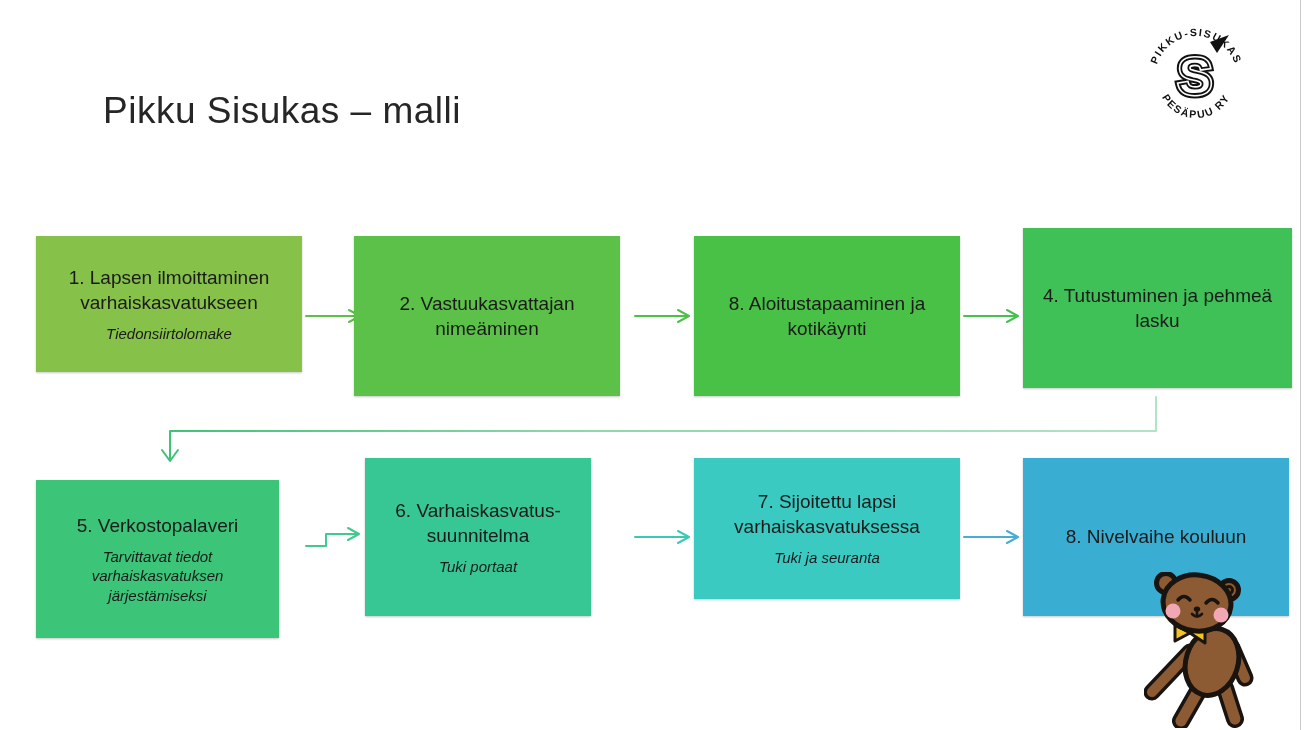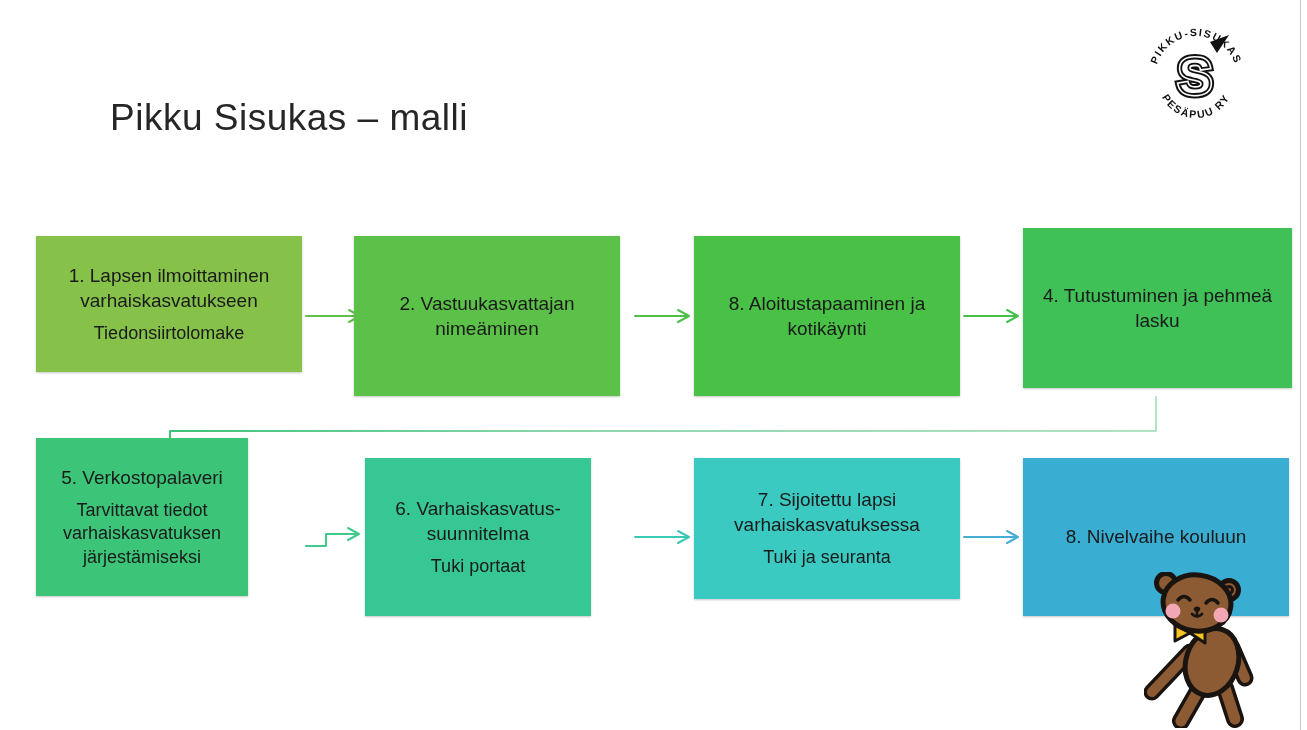--- a/index.html
+++ b/index.html
@@ -2,34 +2,34 @@
 <html style="--canvas-bg: #ffffff; --title-ink: #262626; --text-dark: #1a1a1a; --box-1: #86C14A; --box-2: #5CC148; --box-3: #49C147; --box-4: #3FC158; --box-5: #3CC478; --box-6: #37C795; --box-7: #3ACAC2; --box-8: #3AADD2; --arrow-1: #5FBF49; --arrow-2: #4FC047; --arrow-3: #46C14F; --arrow-5: #41CA8E; --arrow-6: #3CC9B4; --arrow-7: #46ADD5; --connector-light: #B2E3C7; --connector-mid: #8CD6AD; --connector-dark: #3EC377; --slide-edge: #c9c9c9; --logo-ink: #111111; --bear-fur: #8C5A33; --bear-outline: #191410; --bear-cheek: #F2A7B5; --bear-bow: #F6C41E;"><head>
 <meta charset="utf-8">
 <style>
   html,body{margin:0;padding:0;background:#fff;}
   .slide{
     position:relative;width:1307px;height:730px;overflow:hidden;
     background:var(--canvas-bg,#fff);
     font-family:"Liberation Sans","DejaVu Sans",sans-serif;
   }
   .page-title{
-    position:absolute;left:97px;top:84px;margin:13px;
+    position:absolute;left:97px;top:84px;margin:6px;
     font-size:37px;font-weight:300;color:var(--title-ink,#262626);
     letter-spacing:.5px;white-space:nowrap;
   }
   .logo{position:absolute;left:1144px;top:24px;width:104px;height:104px;}
   .connectors{position:absolute;left:0;top:0;width:1307px;height:730px;pointer-events:none;}
   .box{
     position:absolute;display:flex;flex-direction:column;
     align-items:center;justify-content:center;text-align:center;
     color:var(--text-dark,#1a1a1a);padding:0 14px;box-sizing:border-box;
     box-shadow:0 1px 2px rgba(0,0,0,.22);
   }
   .box-title{font-size:19px;line-height:1.32;font-weight:400;}
-  .box-sub{font-size:18px;line-height:1.3;margin-top:9px;}
+  .box-sub{font-size:15px;line-height:1.3;margin-top:9px;font-style:italic;}
   .slide-edge{position:absolute;top:0;width:1px;height:730px;background:var(--slide-edge,#c8c8c8);}
   .bear{position:absolute;left:1144px;top:572px;width:124px;height:156px;}
   .logo text{font-family:"Liberation Sans","DejaVu Sans",sans-serif;}
 </style>
 </head>
 <body>
 
 <div class="slide">
 
   <h1 class="page-title">Pikku Sisukas – malli</h1>
@@ -102,21 +102,21 @@
   <div class="box" style="left:354px;top:236px;width:266px;height:160px;background:var(--box-2)">
     <div class="box-title">2. Vastuukasvattajan nimeäminen</div>
   </div>
   <div class="box" style="left:694px;top:236px;width:266px;height:160px;background:var(--box-3)">
     <div class="box-title">8. Aloitustapaaminen ja kotikäynti</div>
   </div>
   <div class="box" style="left:1023px;top:228px;width:269px;height:160px;background:var(--box-4)">
     <div class="box-title">4. Tutustuminen ja pehmeä lasku</div>
   </div>
 
-  <div class="box" style="left:36px;top:438px;width:212px;height:158px;background:var(--box-5)">
+  <div class="box" style="left:36px;top:480px;width:243px;height:158px;background:var(--box-5)">
     <div class="box-title">5. Verkostopalaveri</div>
     <div class="box-sub">Tarvittavat tiedot varhaiskasvatuksen järjestämiseksi</div>
   </div>
   <div class="box" style="left:365px;top:458px;width:226px;height:158px;background:var(--box-6)">
     <div class="box-title">6. Varhaiskasvatus-suunnitelma</div>
     <div class="box-sub">Tuki portaat</div>
   </div>
   <div class="box" style="left:694px;top:458px;width:266px;height:141px;background:var(--box-7)">
     <div class="box-title">7. Sijoitettu lapsi varhaiskasvatuksessa</div>
     <div class="box-sub">Tuki ja seuranta</div>

